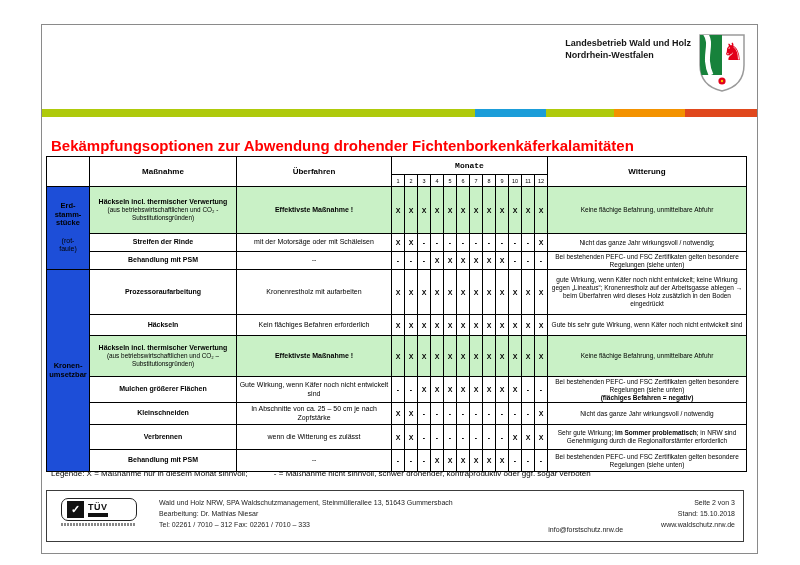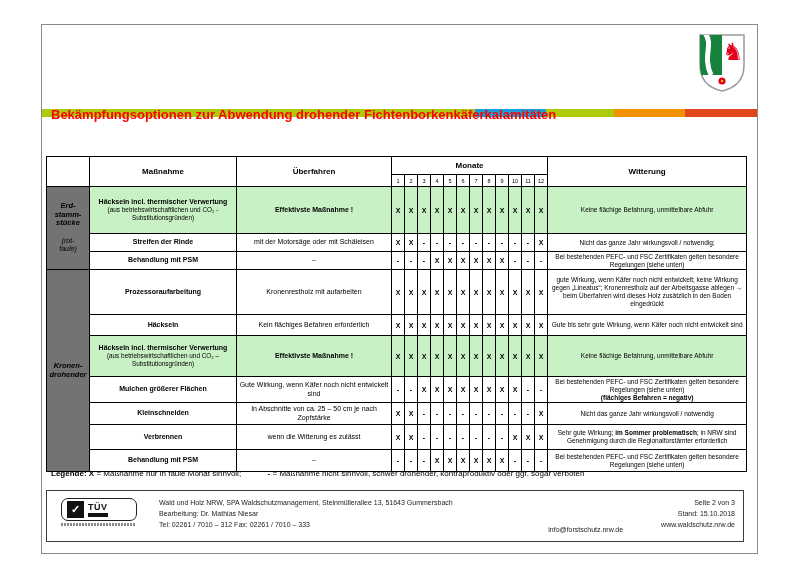--- a/index.html
+++ b/index.html
@@ -8,44 +8,44 @@
 
   
   .org{position:absolute;right:66px;top:13px;font-size:9px;font-weight:bold;line-height:11.5px;color:#161616;text-align:left;}
   .coa{position:absolute;right:11px;top:8px;}
 
   
   .stripe{position:absolute;left:0;top:84px;width:100%;height:8px;display:flex;}
   .stripe-seg{height:100%;}
 
   
-  .title{position:absolute;left:9px;top:82px;font-size:13px;font-weight:bold;color:#ff0000;}
+  .title{position:absolute;left:9px;top:112px;font-size:15px;font-weight:bold;color:#ff0000;}
 
   
   table.main{position:absolute;left:4px;top:131px;width:700px;border-collapse:collapse;table-layout:fixed;}
   table.main td{border:1px solid #000;padding:0;vertical-align:middle;text-align:center;overflow:hidden;}
   .hcell{font-size:8px;font-weight:bold;height:17px;}
-  .monate{height:17px;}
+  .monate{height:17px;font-family:Liberation Mono, monospace;}
   .mnum{font-size:5.5px;height:11px;}
   .corner{background:#fff;}
-  .gcell{font-size:7.5px;font-weight:bold;background:#737373;font-style:italic;}
+  .gcell{font-size:7.5px;font-weight:bold;background:#1d4ed8;}
   .glabel{white-space:pre-line;line-height:8.5px;}
   .gsub{font-weight:normal;font-size:7px;white-space:pre-line;line-height:8.5px;margin-top:9px;}
   .ncell{font-size:7px;padding:1px 2px;}
   .nname{font-weight:bold;line-height:8.5px;}
   .nsub{font-size:6.4px;line-height:8px;}
   .ecell{font-size:7px;line-height:8.5px;padding:1px 3px;}
   .ebold{font-weight:bold;}
   .mcell{font-size:7px;font-weight:bold;}
   .bcell{font-size:6.5px;line-height:8px;padding:1px 4px;}
   .green{background:#c9f1c6;}
 
   
   .legend{position:absolute;left:9px;top:444px;font-size:8px;}
-  .legend b{font-weight:bold;text-align:right;}
+  .legend b{font-weight:normal;text-align:right;}
   .leg-gap{display:inline-block;width:22px;}
 
   
   .footer{position:absolute;left:4px;top:465px;width:698px;height:52px;border:1px solid #3c3c3c;box-sizing:border-box;display:flex;align-items:flex-start;padding:6px 8px 5px 14px;}
   .ftext{font-size:7px;line-height:11px;color:#222;}
   .fleft{margin-left:12px;}
   .femail{margin-left:auto;align-self:flex-end;padding-bottom:1px;}
   .fright{text-align:right;margin-left:38px;}
 
   
@@ -54,20 +54,24 @@
   .tuv-m{width:17px;height:17px;background:#111;color:#fff;font-size:11px;font-weight:bold;line-height:17px;text-align:center;}
   .tuv-txt{font-size:9px;font-weight:bold;letter-spacing:.5px;line-height:9px;color:#111;text-align:center;}
   .tuv-bar{height:4px;background:#111;margin-top:1px;}
   .tuv-micro{margin-top:2px;height:3px;width:74px;background:repeating-linear-gradient(90deg,#888 0 2px,transparent 2px 3px);}
 </style>
 </head>
 <body>
 
 <div class="page">
 
+  <div class="org">
+    <div>Landesbetrieb Wald und Holz</div>
+    <div>Nordrhein-Westfalen</div>
+  </div>
   <div class="coa">
     <svg width="48" height="60" viewBox="0 0 48 60">
       <defs>
           <clipPath id="sh">
             <path d="M2,2 H46 V32 Q46,53 24,58 Q2,53 2,32 Z"></path>
           </clipPath>
         </defs>
       <path d="M2,2 H46 V32 Q46,53 24,58 Q2,53 2,32 Z" fill="#ffffff" stroke="#9a9a9a" stroke-width="1.5"></path>
       <g clip-path="url(#sh)">
         <rect x="2" y="2" width="22" height="40" fill="#17823b"></rect>
@@ -193,21 +197,21 @@
           <td class="mcell">X</td>
           <td class="mcell">X</td>
           <td class="mcell">-</td>
           <td class="mcell">-</td>
           <td class="mcell">-</td>
           <td class="bcell"><span>Bei bestehenden PEFC- und FSC Zertifikaten gelten besondere Regelungen (siehe unten)</span></td>
         </tr>
         <tr>
           <td rowspan="7" class="gcell">
             <div class="glabel">Kronen-
-drohender</div>
+umsetzbar</div>
           </td>
           <td class="ncell" style="height: 44px;">
             <div class="nname">Prozessoraufarbeitung</div>
           </td>
           <td class="ecell">Kronenrestholz mit aufarbeiten</td>
           <td class="mcell">X</td>
           <td class="mcell">X</td>
           <td class="mcell">X</td>
           <td class="mcell">X</td>
           <td class="mcell">X</td>
@@ -334,21 +338,21 @@
           <td class="mcell">-</td>
           <td class="mcell">-</td>
           <td class="bcell"><span>Bei bestehenden PEFC- und FSC Zertifikaten gelten besondere Regelungen (siehe unten)</span></td>
         </tr>
       </tbody>
   </table>
 
   <div class="legend">
     <b>Legende:</b>
     <b>X</b>
-    <span>= Maßnahme nur in faule Monat sinnvoll;</span>
+    <span>= Maßnahme nur in diesem Monat sinnvoll;</span>
     <span class="leg-gap"></span>
     <b>-</b>
     <span>= Maßnahme nicht sinnvoll, schwer drohender, kontraproduktiv oder ggf. sogar verboten</span>
   </div>
 
   <div class="footer">
     <div class="tuv">
       <div class="tuv-box">
         <div class="tuv-m">✓</div>
         <div class="tuv-right">

